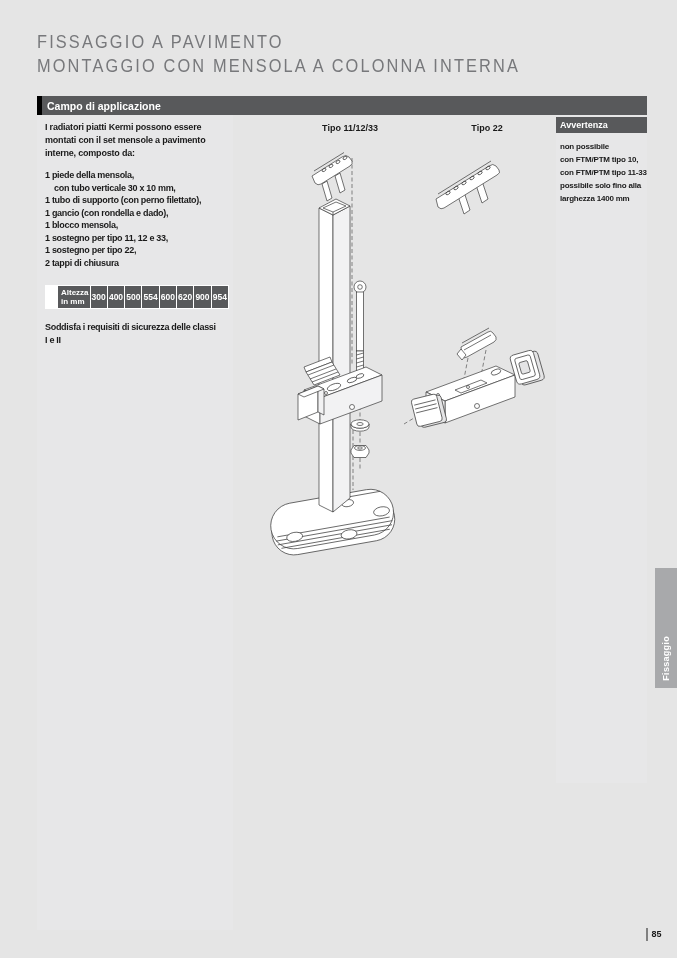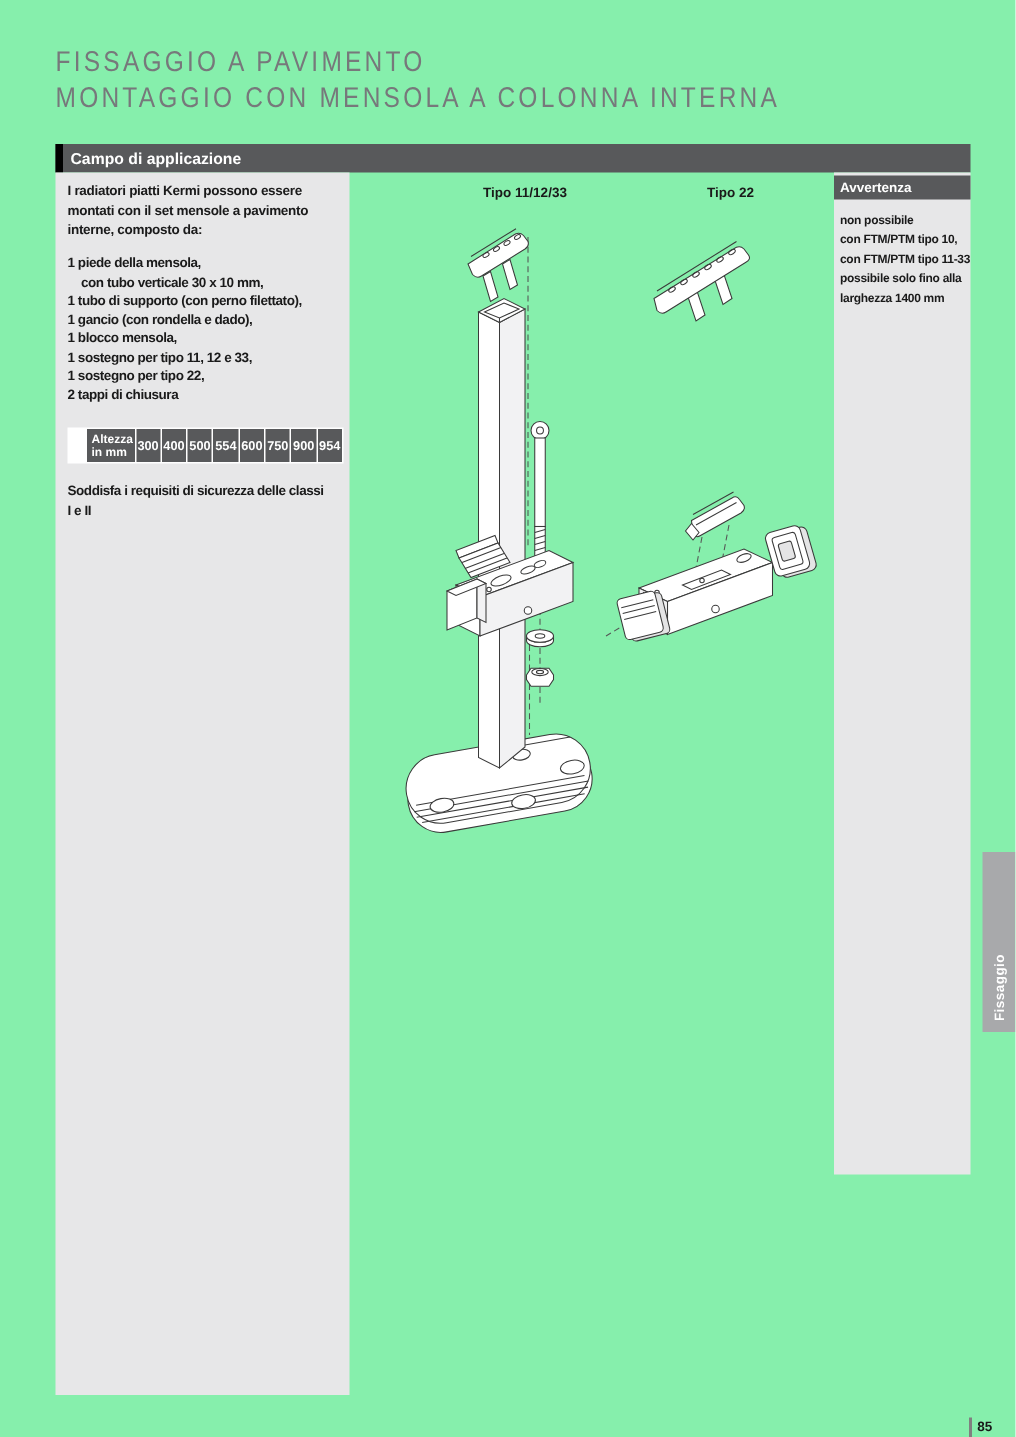--- a/index.html
+++ b/index.html
@@ -1,16 +1,16 @@
 <!DOCTYPE html>
 <html><head>
 <meta charset="utf-8">
 <style>
   html,body{margin:0;padding:0;background:#fff;}
-  .page{position:relative;width:677px;height:958px;background:#86efac;overflow:hidden;
+  .page{position:relative;width:677px;height:958px;background:#e5e5e5;overflow:hidden;
         font-family:"Liberation Sans",sans-serif;color:#1a1a1a;}
   .title{position:absolute;left:37px;top:30px;color:#77787b;font-size:19px;line-height:24px;
          font-weight:500;letter-spacing:2.5px;transform:scaleX(0.86);transform-origin:left top;white-space:nowrap;}
   .section-bar{position:absolute;left:37px;top:96px;width:610px;height:19px;background:#58595b;display:flex;align-items:center;}
   .section-accent{width:5px;height:19px;background:#000;}
   .section-bar-label{color:#fff;font-weight:bold;font-size:10.5px;padding-left:5px;white-space:nowrap;}
   .left-panel{position:absolute;left:37px;top:115px;width:196px;height:815px;background:#e7e7e8;
               padding:0;box-sizing:border-box;}
   .left-panel .inner{padding:6px 4px 0 8px;}
   .intro-line{font-size:9px;font-weight:bold;line-height:13px;letter-spacing:-0.2px;white-space:nowrap;}
@@ -31,21 +31,21 @@
   .warn-bar-label{color:#fff;font-weight:bold;font-size:9px;padding-left:4px;}
   .warn-body{padding:7px 2px 0 4px;}
   .warn-line{font-size:8px;font-weight:bold;line-height:13px;letter-spacing:-0.2px;white-space:nowrap;}
   .diagram-label{position:absolute;top:123px;font-size:9px;font-weight:bold;text-align:center;white-space:nowrap;}
   .dl-left{left:300px;width:100px;}
   .dl-right{left:449px;width:76px;}
   .drawing{position:absolute;left:233px;top:138px;width:323px;height:445px;}
   .side-tab{position:absolute;left:655px;top:568px;width:22px;height:120px;background:#a8a9ab;
             display:flex;flex-direction:column;align-items:center;justify-content:flex-end;padding-bottom:7px;box-sizing:border-box;}
   .side-tab span{writing-mode:vertical-rl;transform:rotate(180deg);color:#fff;font-weight:bold;font-size:9px;letter-spacing:0.3px;}
-  .footer{position:absolute;left:646px;top:928px;display:flex;align-items:flex-start;margin-top:17px;}
+  .footer{position:absolute;left:646px;top:928px;display:flex;align-items:flex-start;}
   .footer .bar{width:1.5px;height:13px;background:#808080;margin-right:4px;}
   .footer .num{font-size:9px;font-weight:bold;line-height:13px;}
   svg .ln{stroke:#3a3a3a;stroke-width:0.7;fill:none;}
   svg .fw{stroke:#3a3a3a;stroke-width:0.7;fill:#ffffff;}
   svg .fg{stroke:#3a3a3a;stroke-width:0.7;fill:#f2f2f3;}
   svg .fd{stroke:#3a3a3a;stroke-width:0.7;fill:#e4e4e5;}
   svg .dash{stroke:#555;stroke-width:0.7;fill:none;stroke-dasharray:4 2.5;}
 </style>
 </head>
 <body>
@@ -82,21 +82,21 @@
 
       <table class="heights">
         <tbody>
             <tr>
           <th class="lbl">Altezza in mm</th>
           <th class="num">300</th>
           <th class="num">400</th>
           <th class="num">500</th>
           <th class="num">554</th>
           <th class="num">600</th>
-          <th class="num">750</th>
+          <th class="num">620</th>
           <th class="num">900</th>
           <th class="num">954</th>
         </tr>
       </tbody>
         </table>
 
       <div class="safety">
         <div>Soddisfa i requisiti di sicurezza delle classi</div>
         <div>I e II</div>
       </div>

